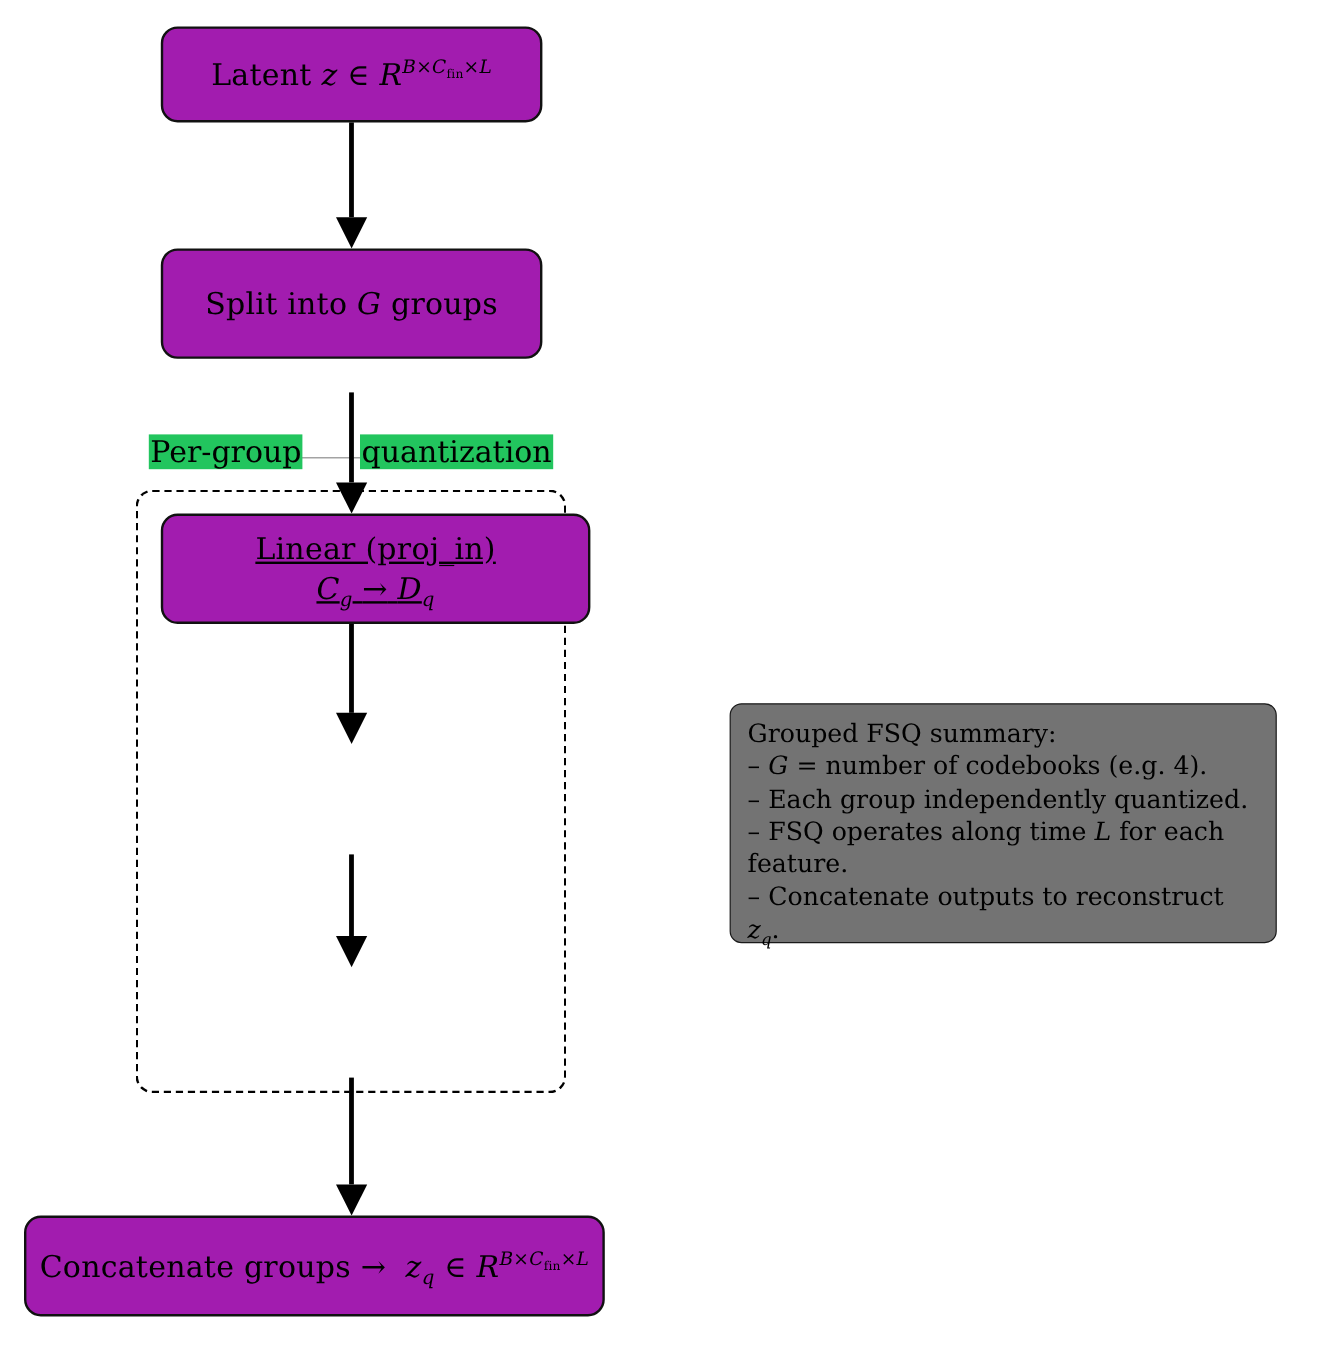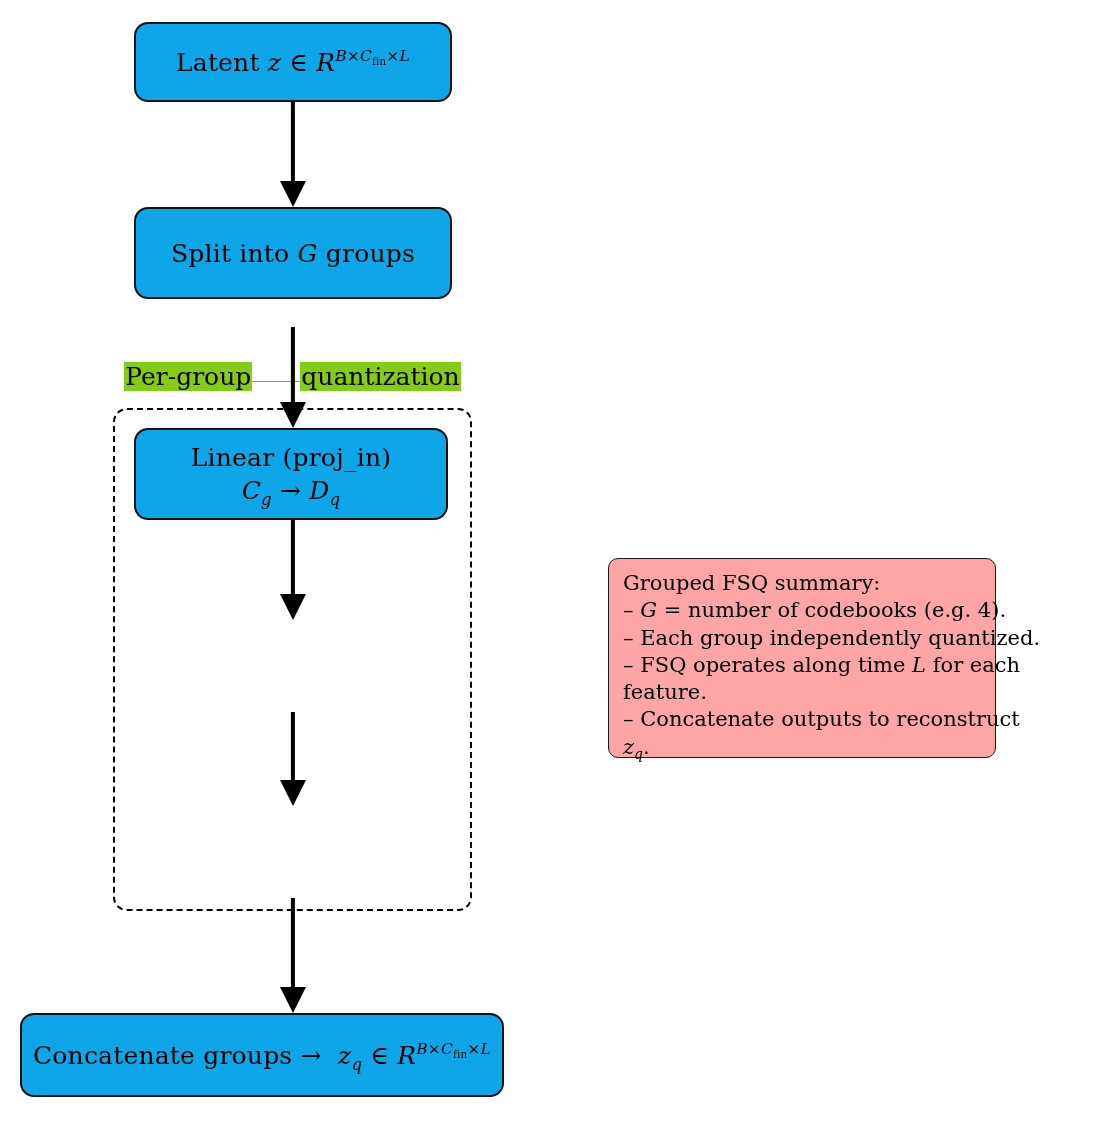--- a/index.html
+++ b/index.html
@@ -23,37 +23,37 @@
     width: 1112px;
     height: 1121px;
   }
 
   
   .node {
     position: absolute;
     box-sizing: border-box;
     border: 2.2px solid #111111;
     border-radius: 14px;
-    background: #0ea5e9;
+    background: #a21caf;
     display: flex;
     flex-direction: column;
     align-items: center;
     justify-content: center;
     text-align: center;
     line-height: 1.32;
     font-size: 25px;
     letter-spacing: 0.2px;
     z-index: 4;
   }
   .node .line { display: block; white-space: nowrap; }
 
   
   #node-latent       { left:134px; top:22px;   width:318px; height:80px;  }
   #node-split        { left:134px; top:207px;  width:318px; height:92px; }
-  #node-projin       { left:134px; top:428px;  width:314px; height:92px;  }
+  #node-projin       { left:134px; top:428px;  width:358px; height:92px;text-decoration:underline;  }
   #node-fsq          { left:134px; top:620px;  width:314px; height:92px;  }
   #node-projout      { left:134px; top:806px;  width:314px; height:92px;  }
   #node-concat       { left:20px;  top:1013px; width:484px; height:84px;  }
 
   
   #group-region {
     position: absolute;
     left: 113px;
     top: 408px;
     width: 359px;
@@ -79,21 +79,21 @@
     left: 113px;
     top: 364px;
     width: 359px;
     text-align: center;
     font-size: 25px;
     line-height: 1;
     z-index: 3;
     white-space: nowrap;
   }
   #group-label .seg {
-    background: #84cc16;
+    background: #22c55e;
     padding: 0 1px;
   }
   #group-label .seg.left  { margin-right: 48px; }
 
   
   .arrow {
     position: absolute;
     z-index: 3;
   }
   .arrow .shaft {
@@ -132,27 +132,27 @@
   #arrow-4 .head  { top: 68px; }
 
   #arrow-5 { left: 273px; top: 898px;  width: 40px; height: 115px; }
   #arrow-5 .shaft { height: 89px; }
   #arrow-5 .head  { top: 89px; }
 
   
   #summary-panel {
     position: absolute;
     left: 608px;
-    top: 558px;
-    width: 388px;
+    top: 586px;
+    width: 456px;
     height: 200px;
     box-sizing: border-box;
     border: 1.6px solid #1a1a1a;
     border-radius: 10px;
-    background: #fca5a5;
+    background: #737373;
     padding: 11px 14px 10px 14px;
     font-size: 21px;
     line-height: 1.30;
     z-index: 4;
   }
   #summary-panel .sum-line { display: block; white-space: nowrap; }
 
   
   .mi { font-style: italic; font-family: "DejaVu Serif", "Liberation Serif", serif; }
   .sup {

